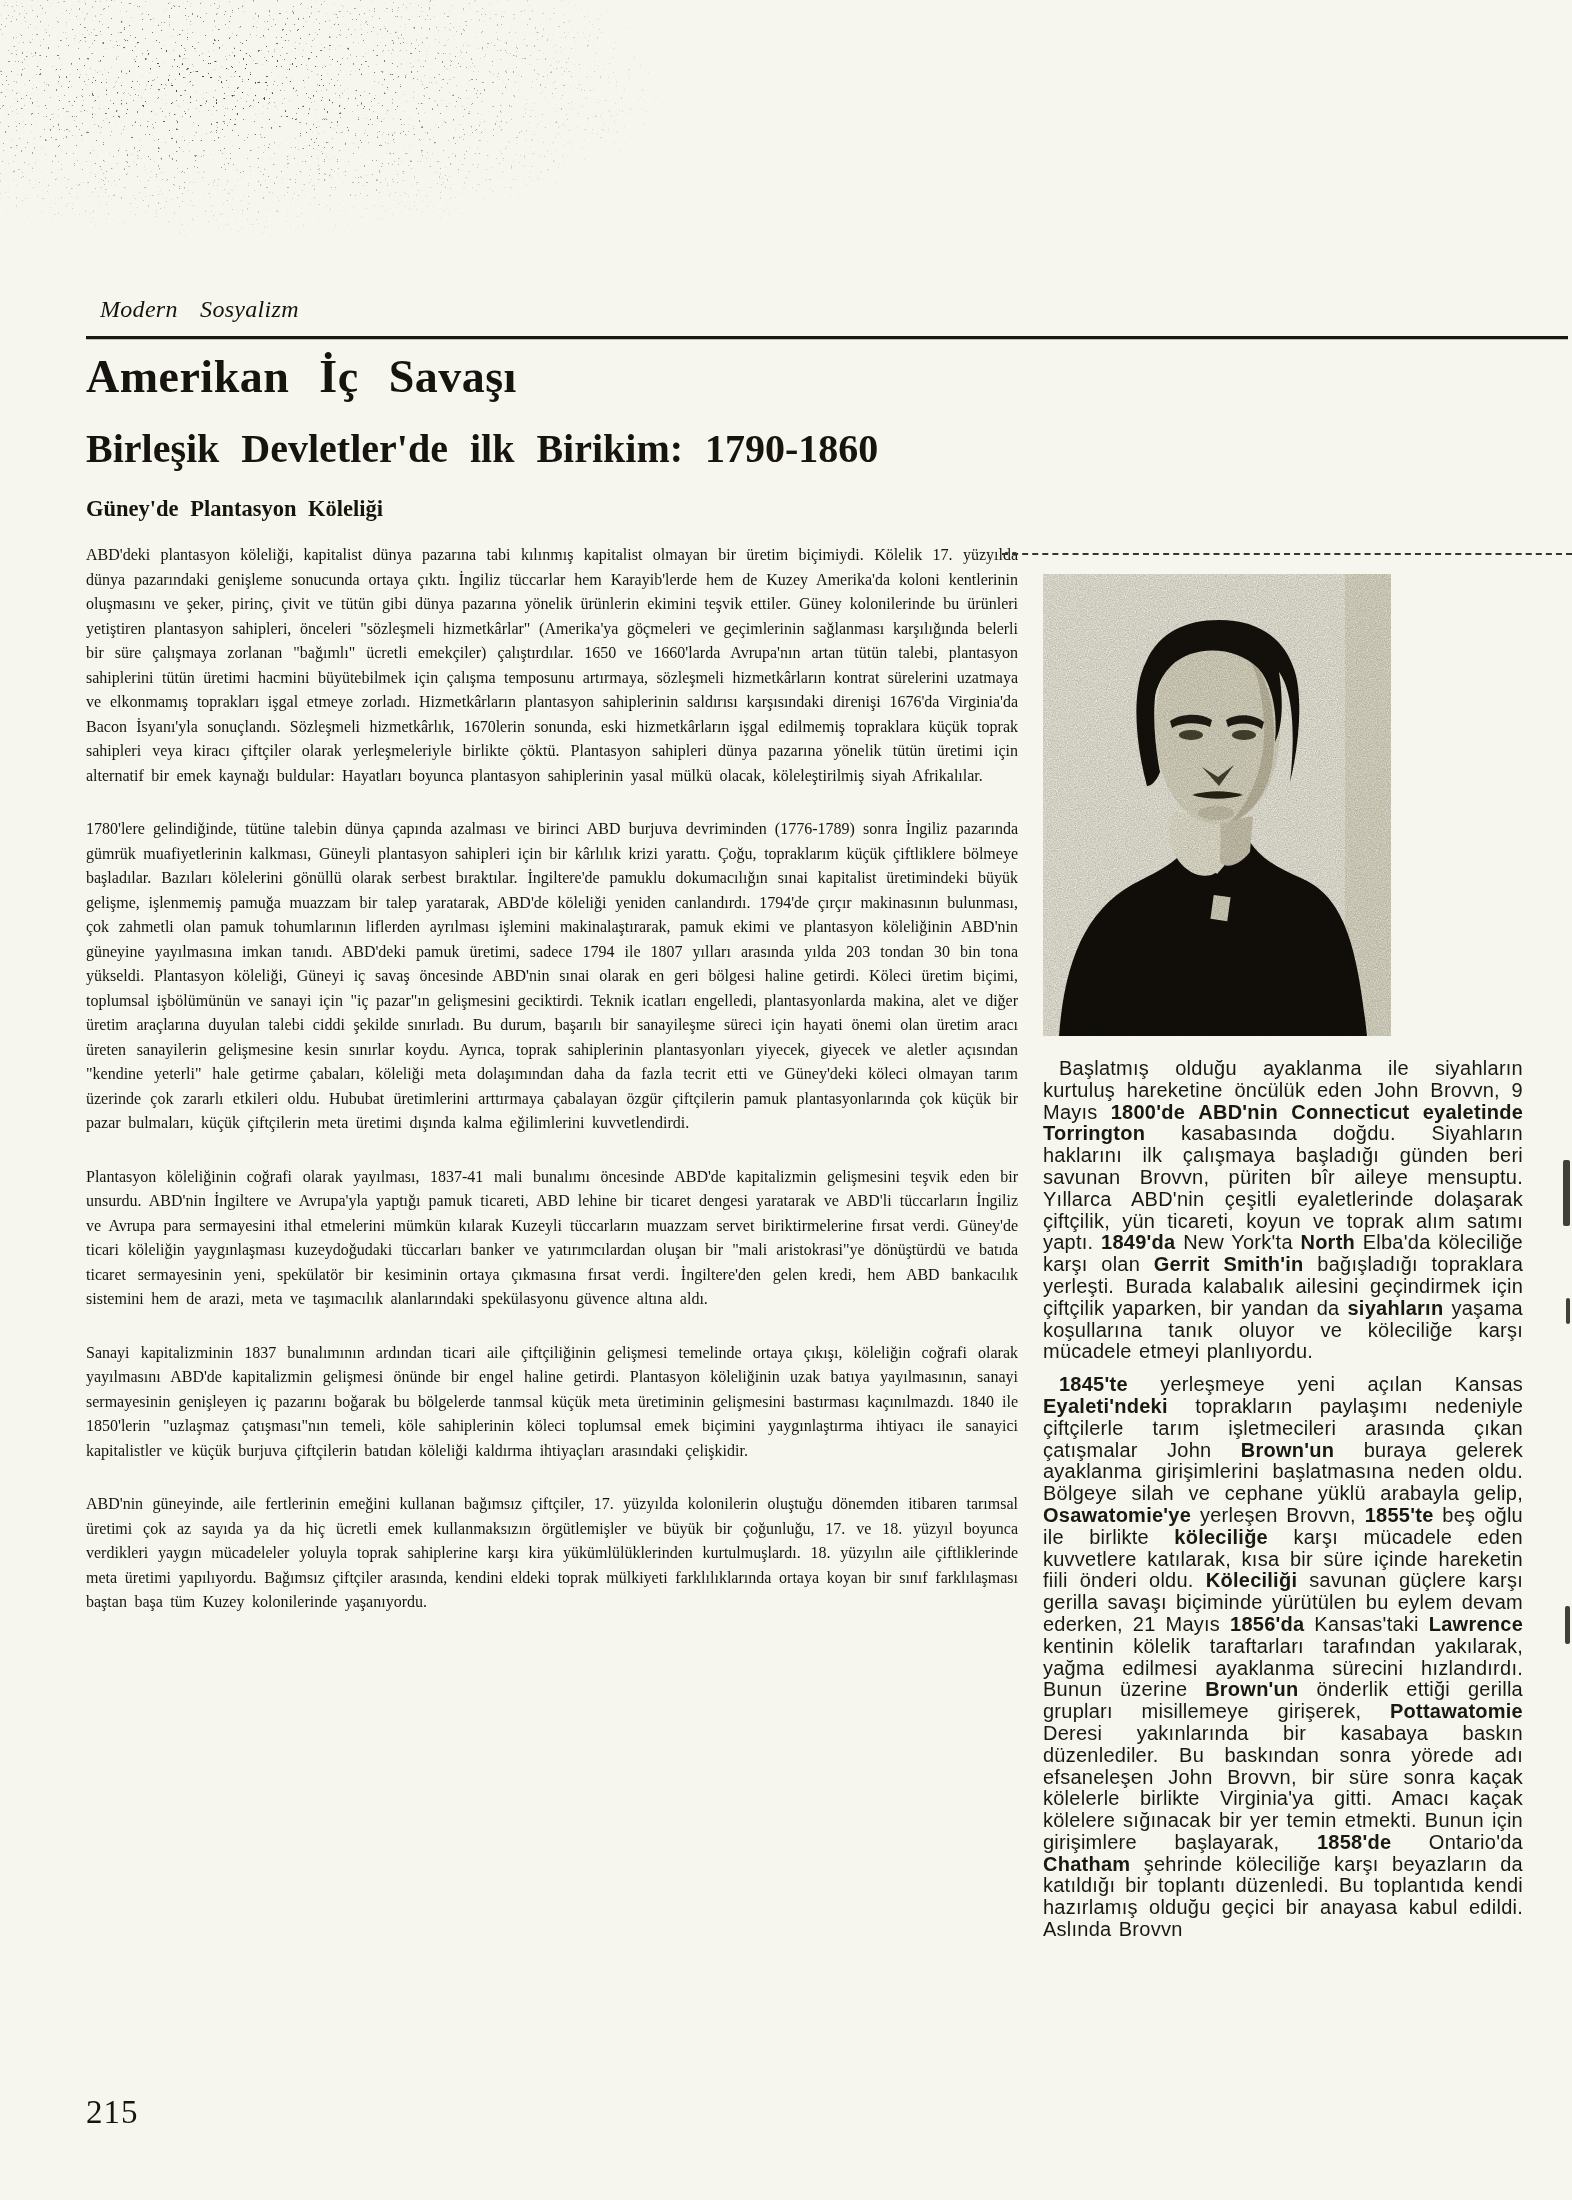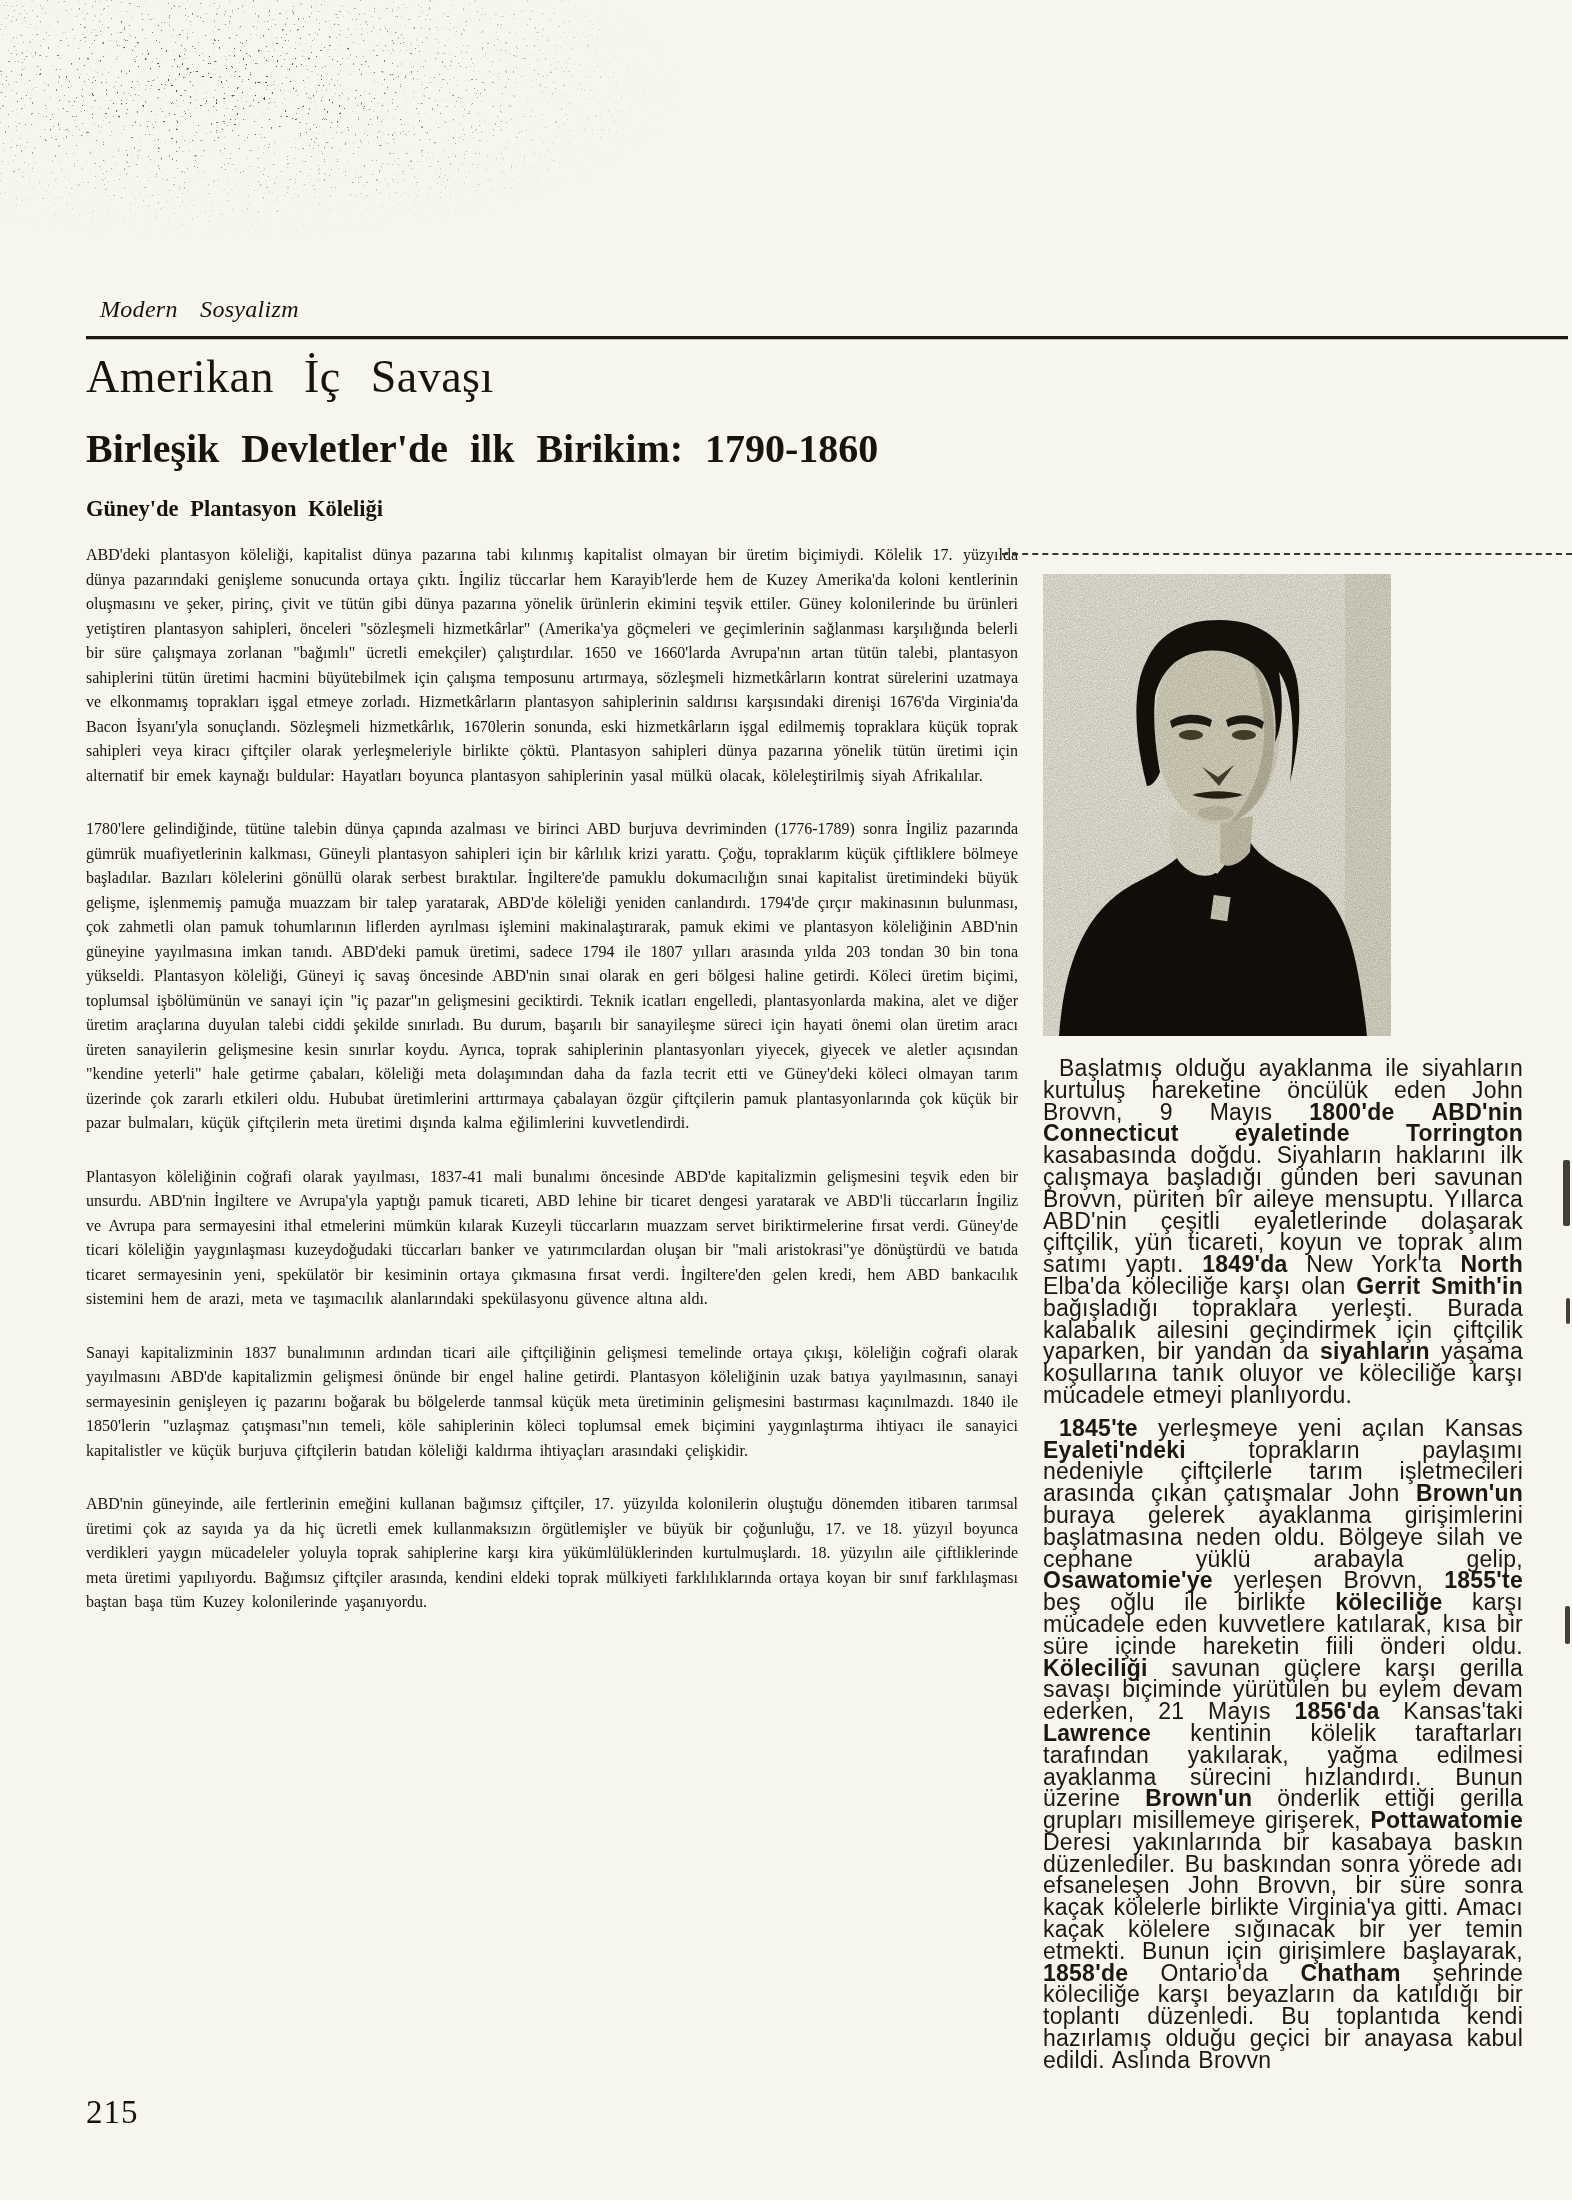--- a/index.html
+++ b/index.html
@@ -13,40 +13,40 @@
   .noise{
     position:absolute;left:0;top:0;width:680px;height:240px;opacity:.8;
     -webkit-mask-image:radial-gradient(ellipse at 32% 35%, #000 0%, transparent 72%);
     mask-image:radial-gradient(ellipse at 32% 35%, #000 0%, transparent 72%);
   }
   
   .masthead{position:absolute;left:100px;top:296px;font-style:italic;font-size:24px;word-spacing:16px;letter-spacing:.3px;}
   .masthead-rule{position:absolute;left:86px;top:336px;width:1482px;height:3px;background:#1b1813;box-shadow:0 1px 0 rgba(27,24,19,.25);}
   
   .main-col{position:absolute;left:86px;top:352px;width:932px;}
-  .article-title{font-size:46px;line-height:50px;margin:0;font-weight:normal;word-spacing:18px;letter-spacing:.5px;}
+  .article-title{font-size:46px;line-height:50px;margin:0;font-weight:bold;word-spacing:18px;letter-spacing:.5px;}
   .article-subtitle{font-size:40px;line-height:34px;margin:30px 0 0;font-weight:bold;word-spacing:12px;}
   .section-h{font-size:22.5px;line-height:26px;margin:30px 0 21px;font-weight:bold;word-spacing:6px;}
   .section-h.second{margin:18px 0 34px;}
   .main-col p{
     font-size:16px;line-height:24.5px;margin:0 0 29px;
     text-align:justify;word-spacing:3.5px;
   }
   .page-number{position:absolute;left:86px;top:2094px;font-size:33px;letter-spacing:1px;}
   
   .sidebar-rule{position:absolute;left:1002px;top:553px;width:570px;border-top:2px dashed #39352d;}
   .sidebar{position:absolute;left:1043px;top:574px;width:480px;font-family:"Liberation Sans","DejaVu Sans",sans-serif;}
   .portrait{width:348px;height:462px;}
   .portrait svg{display:block;}
   .sb-head{
     margin:208px 0 0;font-size:27px;line-height:31px;font-weight:bold;font-style:italic;
     letter-spacing:.8px;color:#14110c;
   }
   .sb-p{
-    font-size:23px;line-height:21.8px;margin:22px 0 0;text-align:justify;
+    font-size:20px;line-height:21.8px;margin:22px 0 0;text-align:justify;
     letter-spacing:.25px;word-spacing:1.5px;text-indent:16px;color:#1b1812;
   }
   .sb-p + .sb-p{margin-top:11px;}
   .sb-p b{font-weight:bold;}
   
   .edge-mark{position:absolute;background:#221f18;border-radius:2px;opacity:.85;}
   .em1{left:1563px;top:1160px;width:7px;height:66px;}
   .em2{left:1566px;top:1298px;width:4px;height:26px;}
   .em3{left:1565px;top:1606px;width:5px;height:38px;}
 </style>

